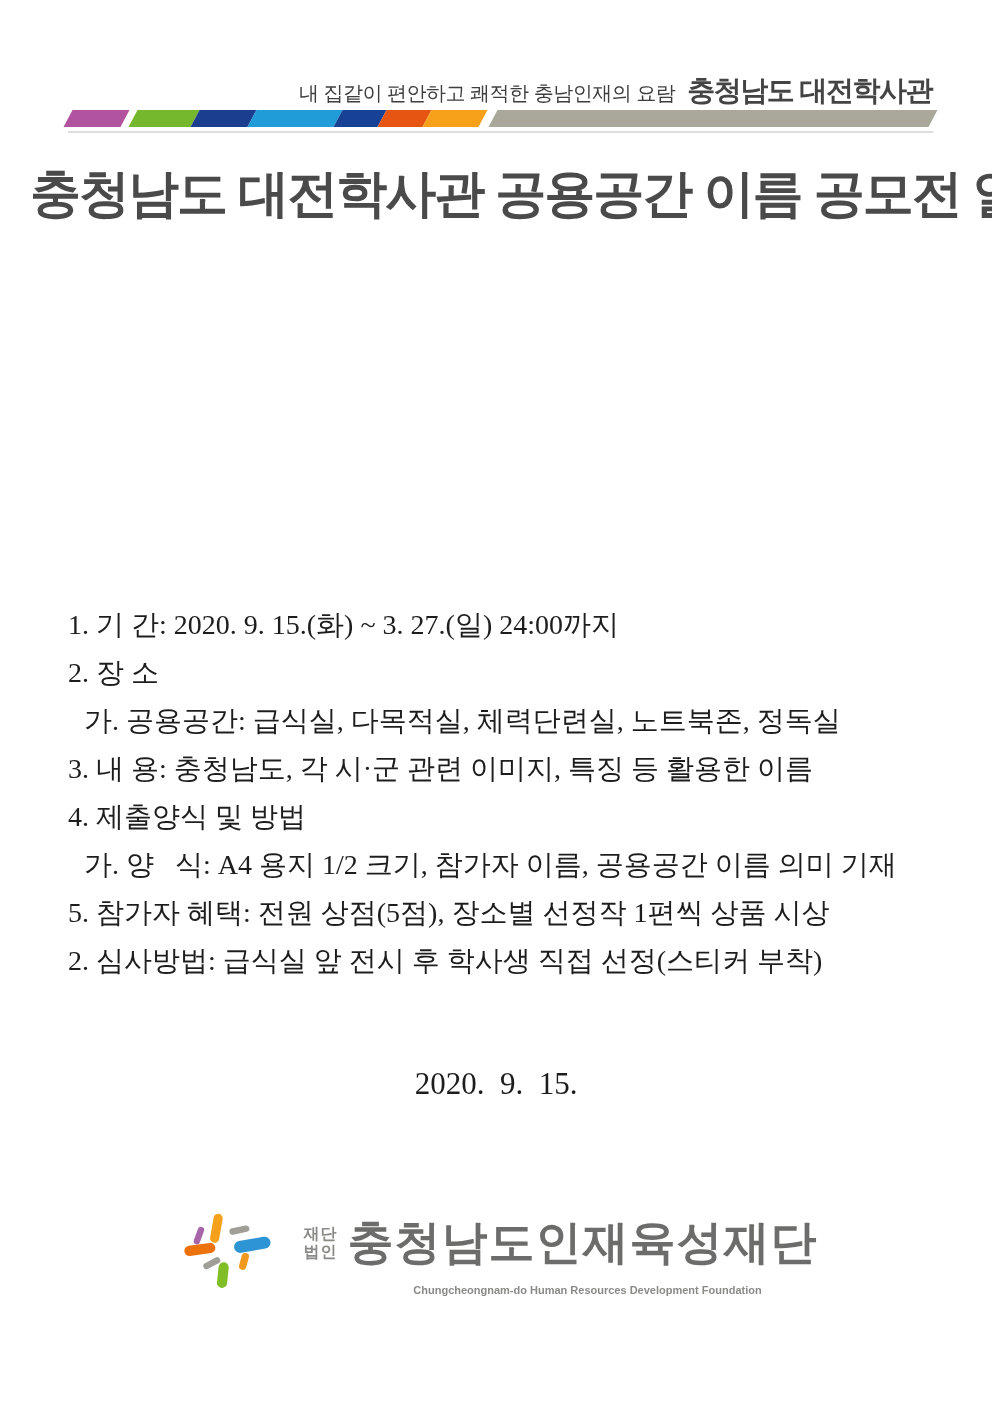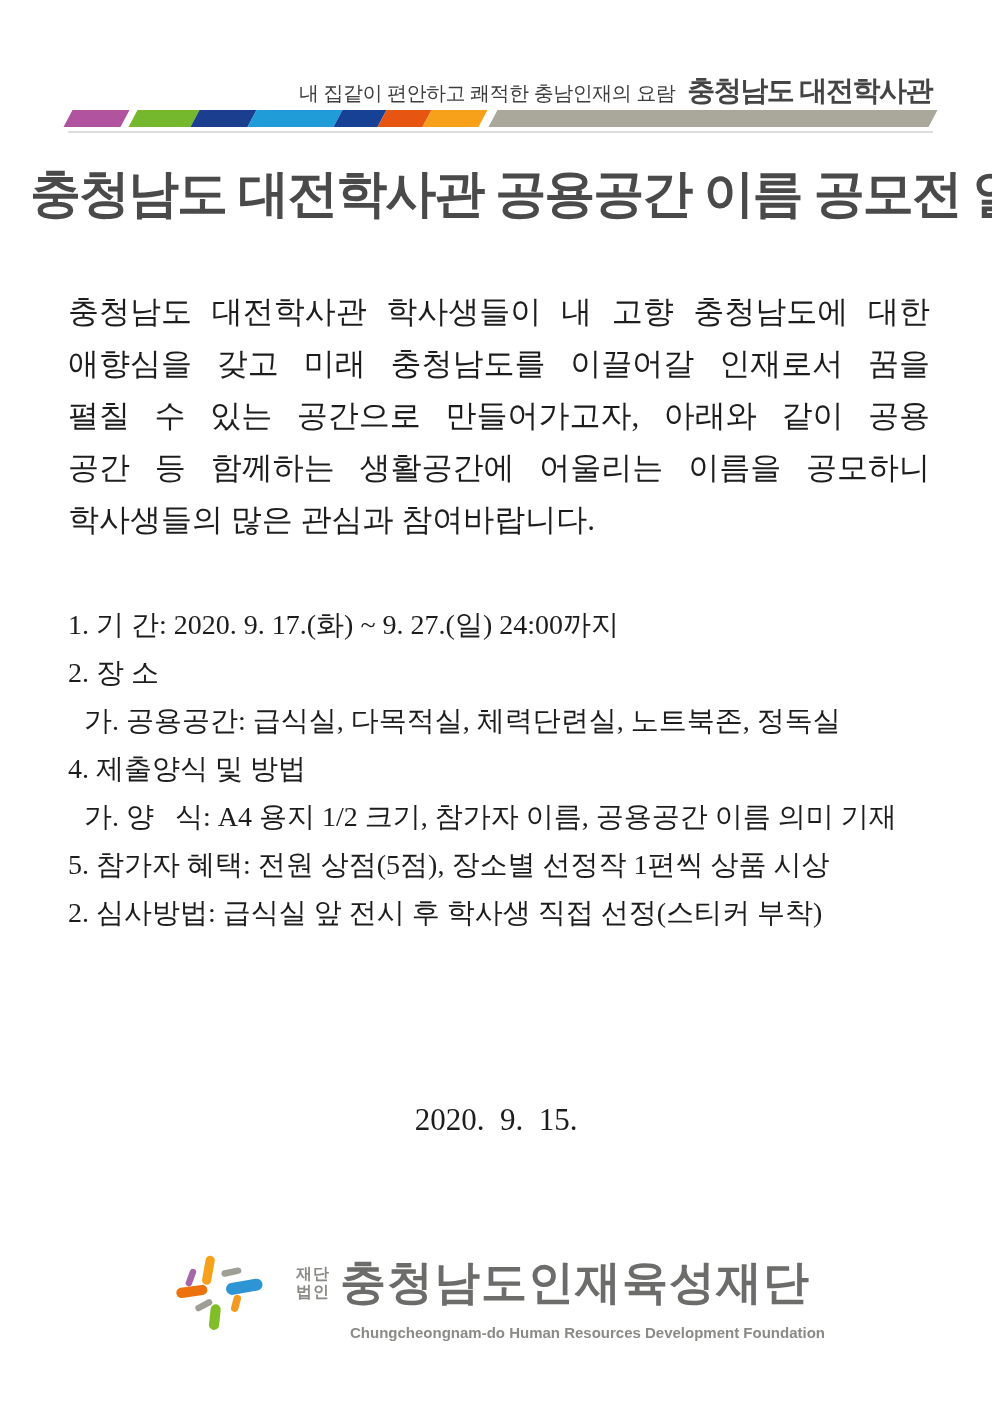--- a/index.html
+++ b/index.html
@@ -94,31 +94,31 @@
     height: 48px;
     line-height: 48px;
     white-space: pre-wrap;
     overflow: hidden;
   }
   .list-line.indent { padding-left: 16px; }
 
   
   .date-line {
     position: absolute;
-    top: 1102px; left: 0;
+    top: 1066px; left: 0;
     width: 100%;
     text-align: center;
     font-size: 31px;
     white-space: pre;
   }
 
   
   .footer-logo {
     position: absolute;
-    top: 1248px; left: 0;
+    top: 1206px; left: 0;
     width: 100%;
     display: flex;
     justify-content: center;
     align-items: center;
     text-align: center;
   }
   .logo-mark { flex: 0 0 auto; margin-right: 14px; }
   .org-text { display: flex; flex-direction: column; }
   .org-main-row { display: flex; align-items: center; }
   .org-prefix {
@@ -133,21 +133,21 @@
   .org-name {
     font-family: "Liberation Sans", sans-serif;
     font-size: 46px;
     font-weight: 800;
     color: #6c6c6a;
     letter-spacing: 1px;
     white-space: nowrap;
   }
   .org-name-en {
     font-family: "Liberation Sans", sans-serif;
-    font-size: 15px;
+    font-size: 11px;
     font-weight: 700;
     color: #8a8a86;
     margin-top: 10px;
     margin-left: 54px;
     white-space: nowrap;
   }
 </style>
 </head>
 <body>
 
@@ -165,32 +165,26 @@
       <div class="bar-seg" style="background: rgb(32, 156, 216); width: 86px;"></div>
       <div class="bar-seg" style="background: rgb(22, 65, 148); width: 44px;"></div>
       <div class="bar-seg" style="background: rgb(230, 85, 17); width: 45px;"></div>
       <div class="bar-seg" style="background: rgb(246, 161, 25); width: 56px; margin-right: 10px;"></div>
       <div class="bar-seg" style="background: rgb(169, 168, 155); width: 440px;"></div>
     </div>
   <div class="bar-underline"></div>
 
   <div class="title">충청남도 대전학사관 공용공간 이름 공모전 알림</div>
 
-  <div class="body-paragraph">
-      <div class="body-line">충청남도 대전학사관 학사생들이 내 고향 충청남도에 대한</div>
-      <div class="body-line">애향심을 갖고 미래 충청남도를 이끌어갈 인재로서 꿈을</div>
-      <div class="body-line">펼칠 수 있는 공간으로 만들어가고자, 아래와 같이 공용</div>
-      <div class="body-line">공간 등 함께하는 생활공간에 어울리는 이름을 공모하니</div>
-      <div class="body-line">학사생들의 많은 관심과 참여바랍니다.</div>
-    </div>
 
   <div class="notice-list">
-      <div class="list-line">1. 기 간: 2020. 9. 17.(화) ~ 9. 27.(일) 24:00까지</div>
+      <div class="list-line">1. 기 간: 2020. 9. 15.(화) ~ 3. 27.(일) 24:00까지</div>
       <div class="list-line">2. 장 소</div>
       <div class="list-line indent">가. 공용공간: 급식실, 다목적실, 체력단련실, 노트북존, 정독실</div>
+      <div class="list-line">3. 내 용: 충청남도, 각 시·군 관련 이미지, 특징 등 활용한 이름</div>
       <div class="list-line">4. 제출양식 및 방법</div>
       <div class="list-line indent">가. 양   식: A4 용지 1/2 크기, 참가자 이름, 공용공간 이름 의미 기재</div>
       <div class="list-line">5. 참가자 혜택: 전원 상점(5점), 장소별 선정작 1편씩 상품 시상</div>
       <div class="list-line">2. 심사방법: 급식실 앞 전시 후 학사생 직접 선정(스티커 부착)</div>
     </div>
 
   <div class="date-line">2020.  9.  15.</div>
 
   <div class="footer-logo">
     <svg class="logo-mark" width="115" height="96" viewBox="0 0 125 100" xmlns="http://www.w3.org/2000/svg">

